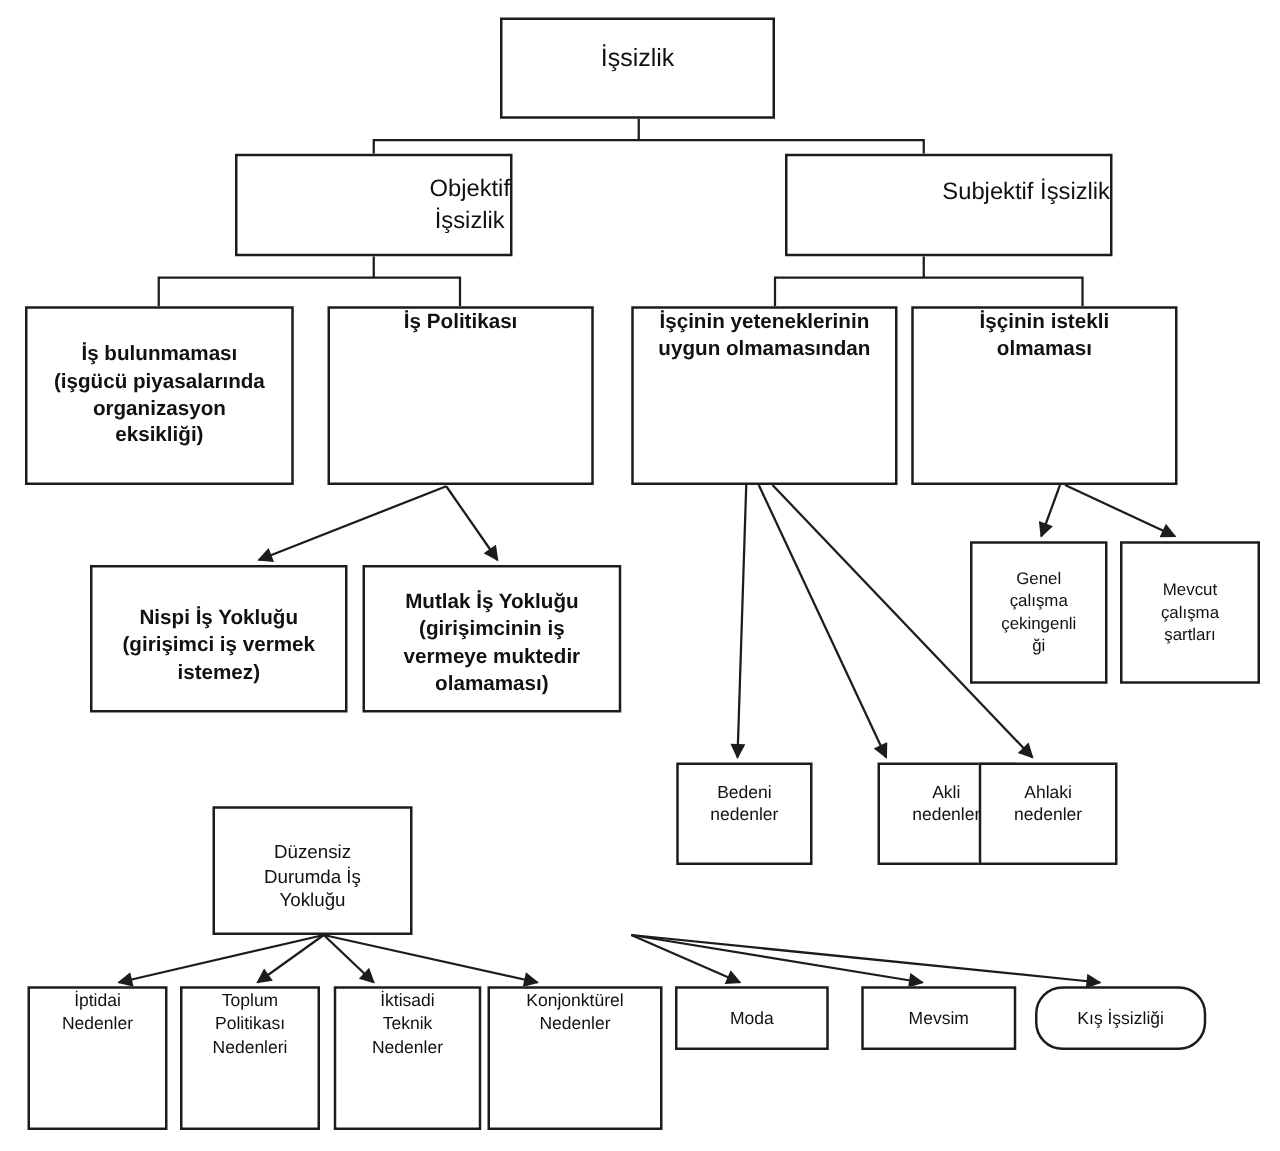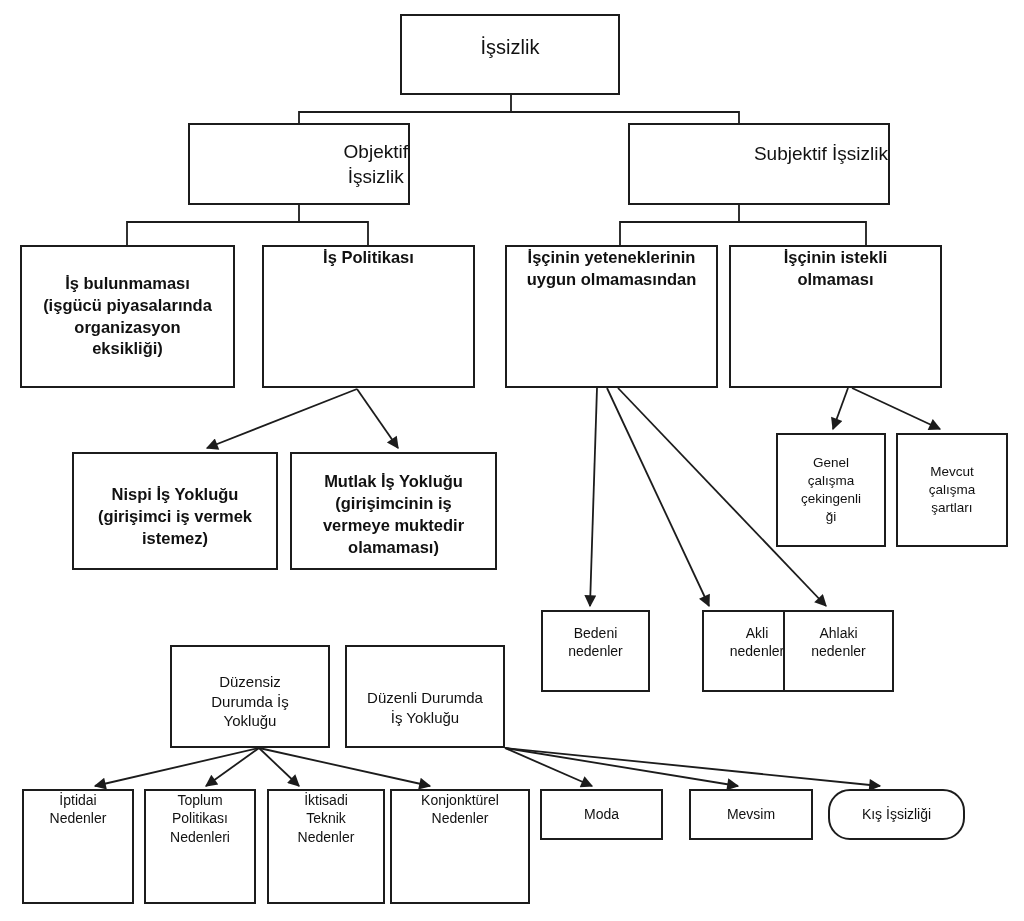--- a/index.html
+++ b/index.html
@@ -123,24 +123,20 @@
   <div class="node fs14" style="left:783px;top:610px;width:111px;height:82px;padding-bottom:18px;">
     <span class="lbl">Ahlaki
 nedenler</span>
   </div>
 
   <div class="node fs15" style="left:170px;top:645px;width:160px;height:103px;padding-top:10px;">
     <span class="lbl">Düzensiz
 Durumda İş
 Yokluğu</span>
   </div>
-  <div class="node fs15" style="left:345px;top:645px;width:160px;height:103px;padding-top:22px;">
-    <span class="lbl">Düzenli Durumda
-İş Yokluğu</span>
-  </div>
 
   <div class="node v-bottom fs14" style="left:22px;top:789px;width:112px;height:115px;padding-bottom:3px;">
     <span class="lbl">İptidai
 Nedenler</span>
   </div>
   <div class="node v-bottom fs14" style="left:144px;top:789px;width:112px;height:115px;padding-bottom:10px;">
     <span class="lbl">Toplum
 Politikası
 Nedenleri</span>
   </div>

